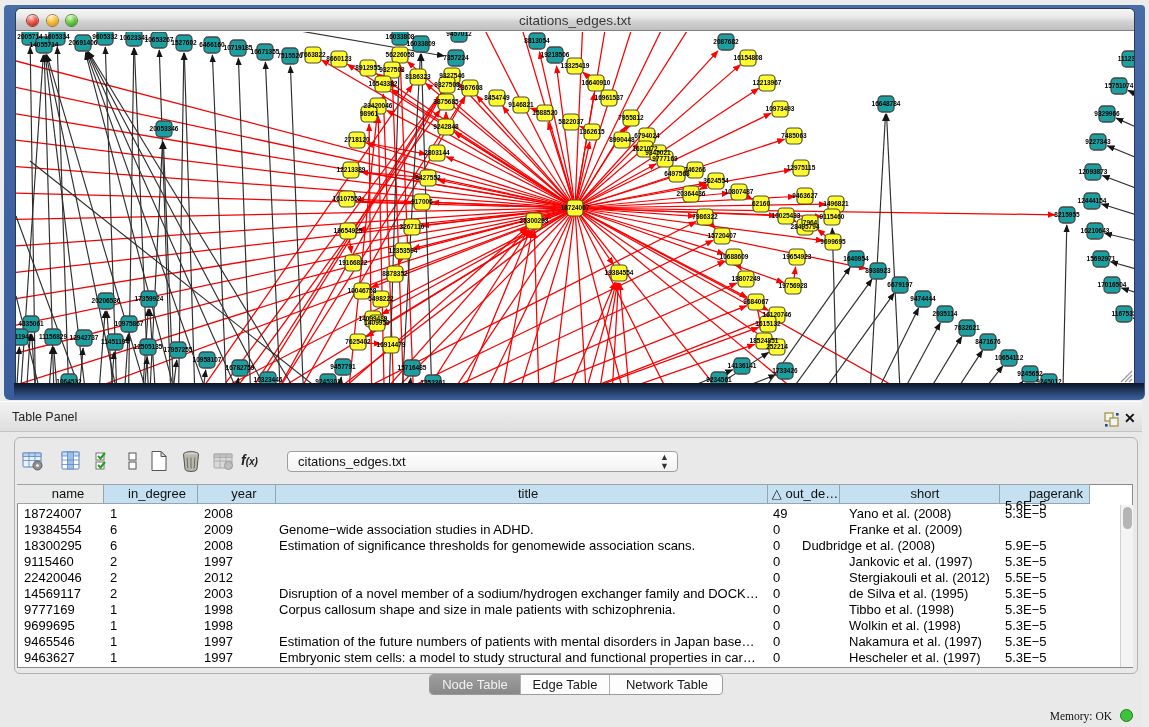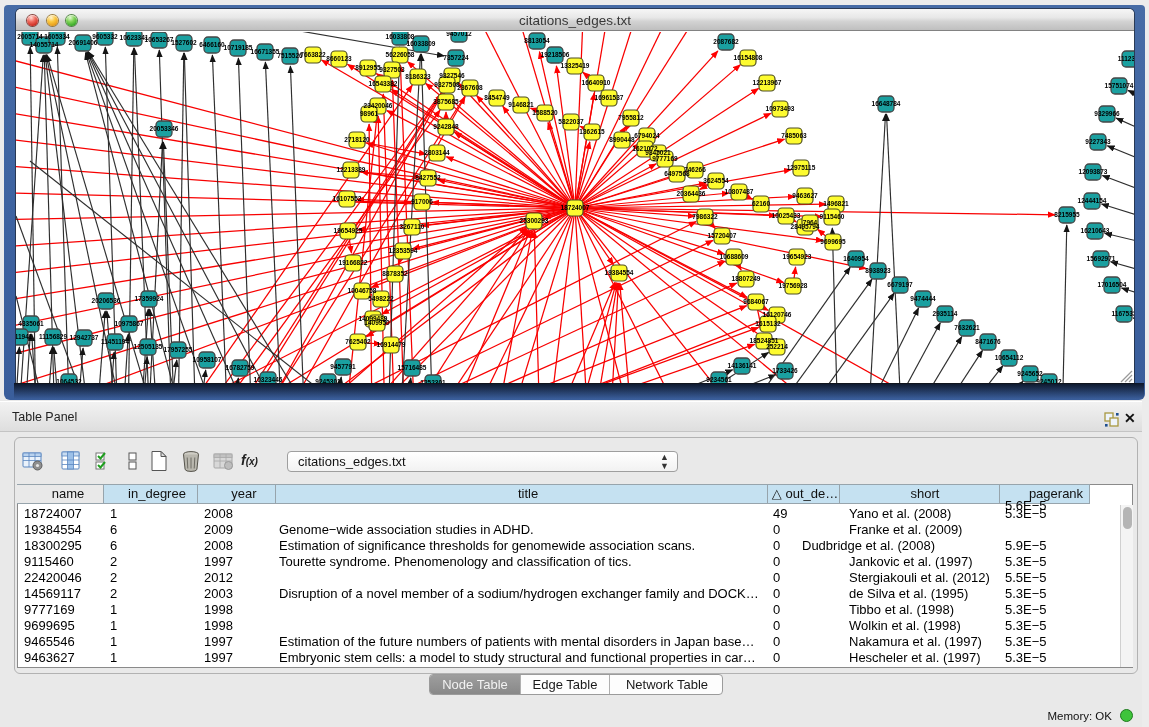--- a/index.html
+++ b/index.html
@@ -37,21 +37,21 @@
 .cell { position:absolute; font-size:13px; color:#000; white-space:nowrap; }
 #vscroll { position:absolute; left:1120px; top:505px; width:13px; height:162px;
   background:#f4f4f4; border-left:1px solid #d0d0d0; }
 #vthumb { position:absolute; left:2px; top:2px; width:9px; height:22px; border-radius:5px; background:#b5b5b5; }
 #tabs { position:absolute; left:429px; top:674px; width:294px; height:21px; border:1px solid #9b9b9b;
   border-radius:4px; background:#fdfdfd; overflow:hidden; font-size:13px; }
 .seg { position:absolute; top:0; height:21px; line-height:20px; text-align:center; color:#1a1a1a; }
 #seg1 { left:0; width:90px; background:linear-gradient(180deg,#9e9e9e,#868686); color:#f2f2f2; }
 #seg2 { left:90px; width:89px; border-left:1px solid #b0b0b0; }
 #seg3 { left:179px; width:115px; border-left:1px solid #b0b0b0; }
-#status { position:absolute; left:950px; top:710px; width:162px; text-align:right; font-size:11.5px; color:#111; }
+#status { position:absolute; left:950px; top:710px; width:162px; text-align:right; font-size:11.5px; color:#111;font-family:Liberation Serif, serif; }
 #memdot { position:absolute; left:1120px; top:709px; width:13px; height:13px; border-radius:50%;
   background:#3ec43b; border:1.5px solid #1e7a1e; }
 #fl-icon { position:absolute; left:1103px; top:411px; }
 #x-icon { position:absolute; left:1124px; top:410px; font-size:14px; font-weight:bold; color:#111; }
 </style></head>
 <body>
 <div id="root">
   <div id="frame">
     <div id="shadow"></div>
   </div>
@@ -676,40 +676,40 @@
 <div class="cell" style="left:24px;top:538px">18300295</div>
 <div class="cell" style="left:110px;top:538px">6</div>
 <div class="cell" style="left:204px;top:538px">2008</div>
 <div class="cell" style="left:279px;top:538px">Estimation of significance thresholds for genomewide association scans.</div>
 <div class="cell" style="left:773px;top:538px">0</div>
 <div class="cell" style="left:802px;top:538px">Dudbridge et al. (2008)</div>
 <div class="cell" style="left:1005px;top:538px">5.9E−5</div>
 <div class="cell" style="left:24px;top:554px">9115460</div>
 <div class="cell" style="left:110px;top:554px">2</div>
 <div class="cell" style="left:204px;top:554px">1997</div>
-<div class="cell" style="left:279px;top:554px">Tourette syndrome. Phenomenology and classification of tics.</div>
 <div class="cell" style="left:773px;top:554px">0</div>
 <div class="cell" style="left:849px;top:554px">Jankovic et al. (1997)</div>
 <div class="cell" style="left:1005px;top:554px">5.3E−5</div>
 <div class="cell" style="left:24px;top:570px">22420046</div>
 <div class="cell" style="left:110px;top:570px">2</div>
 <div class="cell" style="left:204px;top:570px">2012</div>
 <div class="cell" style="left:773px;top:570px">0</div>
 <div class="cell" style="left:849px;top:570px">Stergiakouli et al. (2012)</div>
 <div class="cell" style="left:1005px;top:570px">5.5E−5</div>
 <div class="cell" style="left:24px;top:586px">14569117</div>
 <div class="cell" style="left:110px;top:586px">2</div>
 <div class="cell" style="left:204px;top:586px">2003</div>
 <div class="cell" style="left:279px;top:586px">Disruption of a novel member of a sodium/hydrogen exchanger family and DOCK…</div>
 <div class="cell" style="left:773px;top:586px">0</div>
 <div class="cell" style="left:849px;top:586px">de Silva et al. (1995)</div>
 <div class="cell" style="left:1005px;top:586px">5.3E−5</div>
 <div class="cell" style="left:24px;top:602px">9777169</div>
 <div class="cell" style="left:110px;top:602px">1</div>
 <div class="cell" style="left:204px;top:602px">1998</div>
+<div class="cell" style="left:279px;top:602px">Corpus callosum shape and size in male patients with schizophrenia.</div>
 <div class="cell" style="left:773px;top:602px">0</div>
 <div class="cell" style="left:849px;top:602px">Tibbo et al. (1998)</div>
 <div class="cell" style="left:1005px;top:602px">5.3E−5</div>
 <div class="cell" style="left:24px;top:618px">9699695</div>
 <div class="cell" style="left:110px;top:618px">1</div>
 <div class="cell" style="left:204px;top:618px">1998</div>
 <div class="cell" style="left:773px;top:618px">0</div>
 <div class="cell" style="left:849px;top:618px">Wolkin et al. (1998)</div>
 <div class="cell" style="left:1005px;top:618px">5.3E−5</div>
 <div class="cell" style="left:24px;top:634px">9465546</div>

